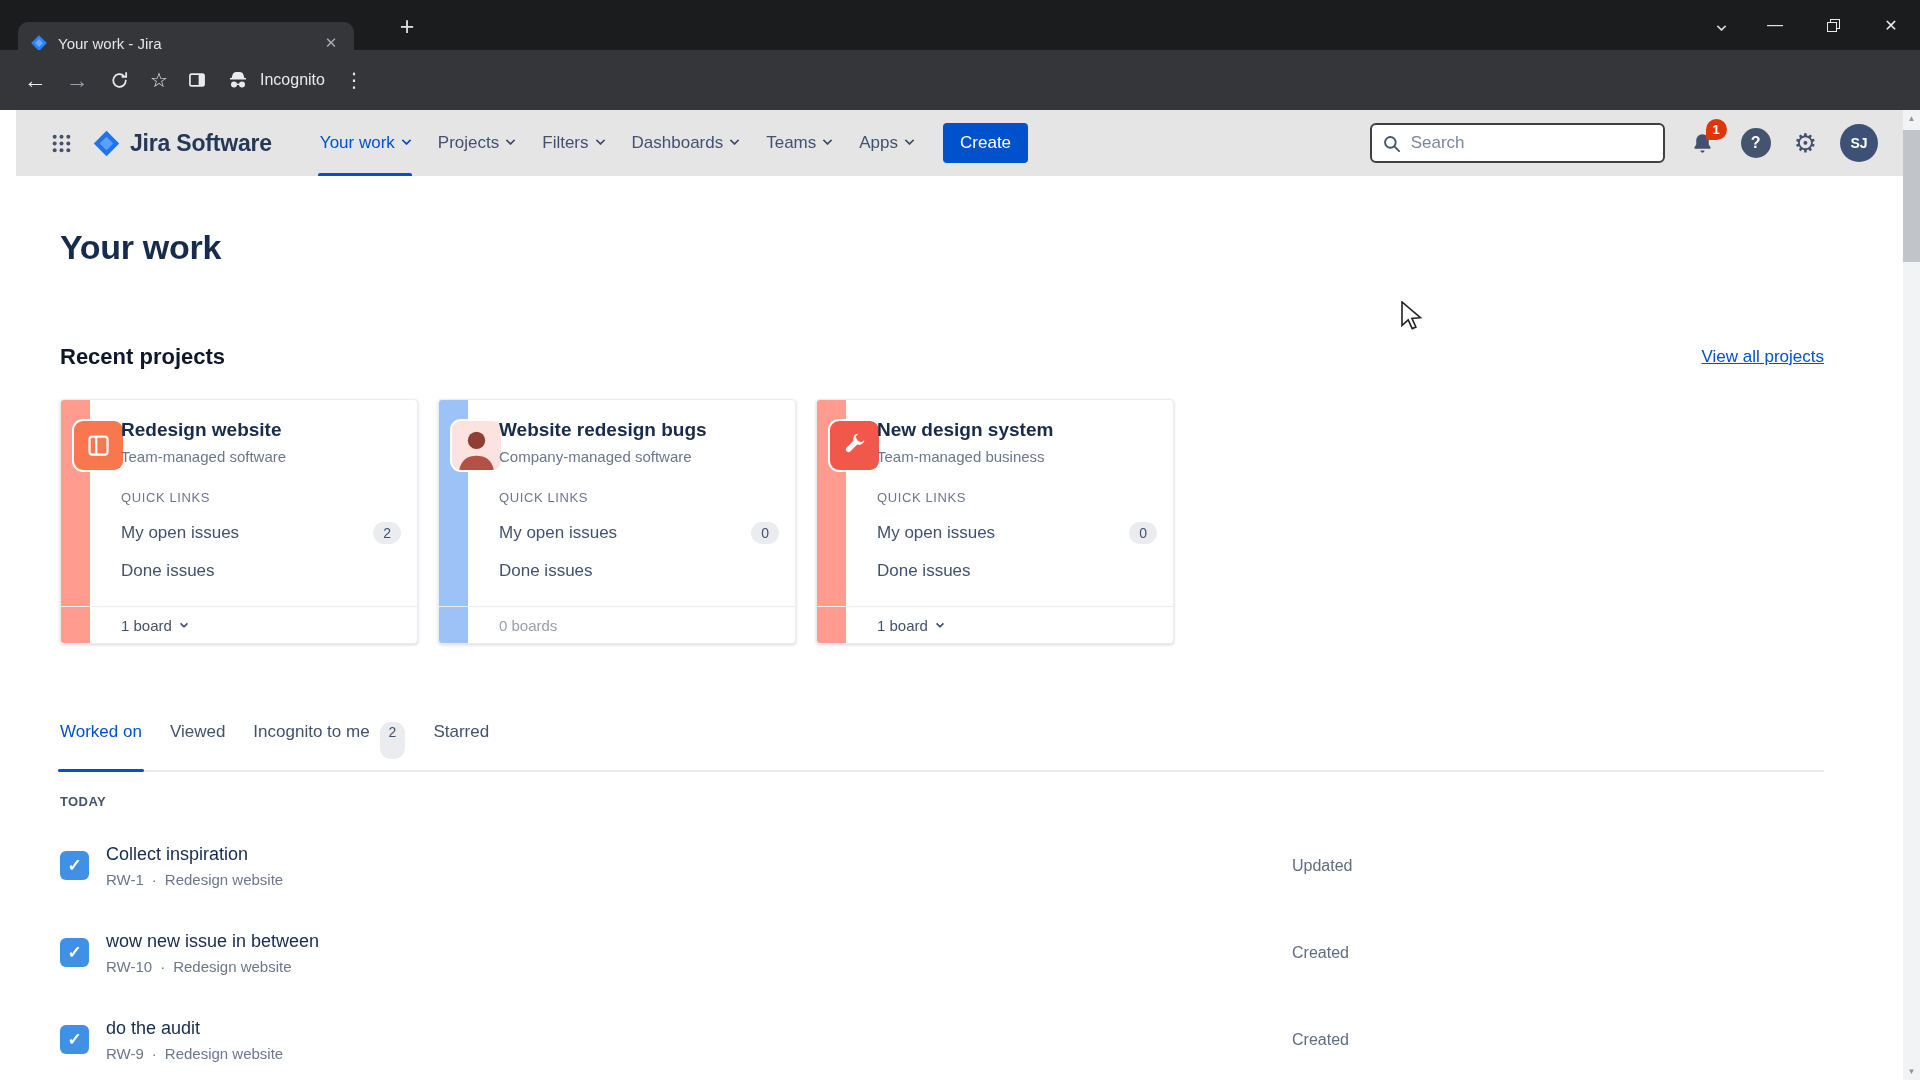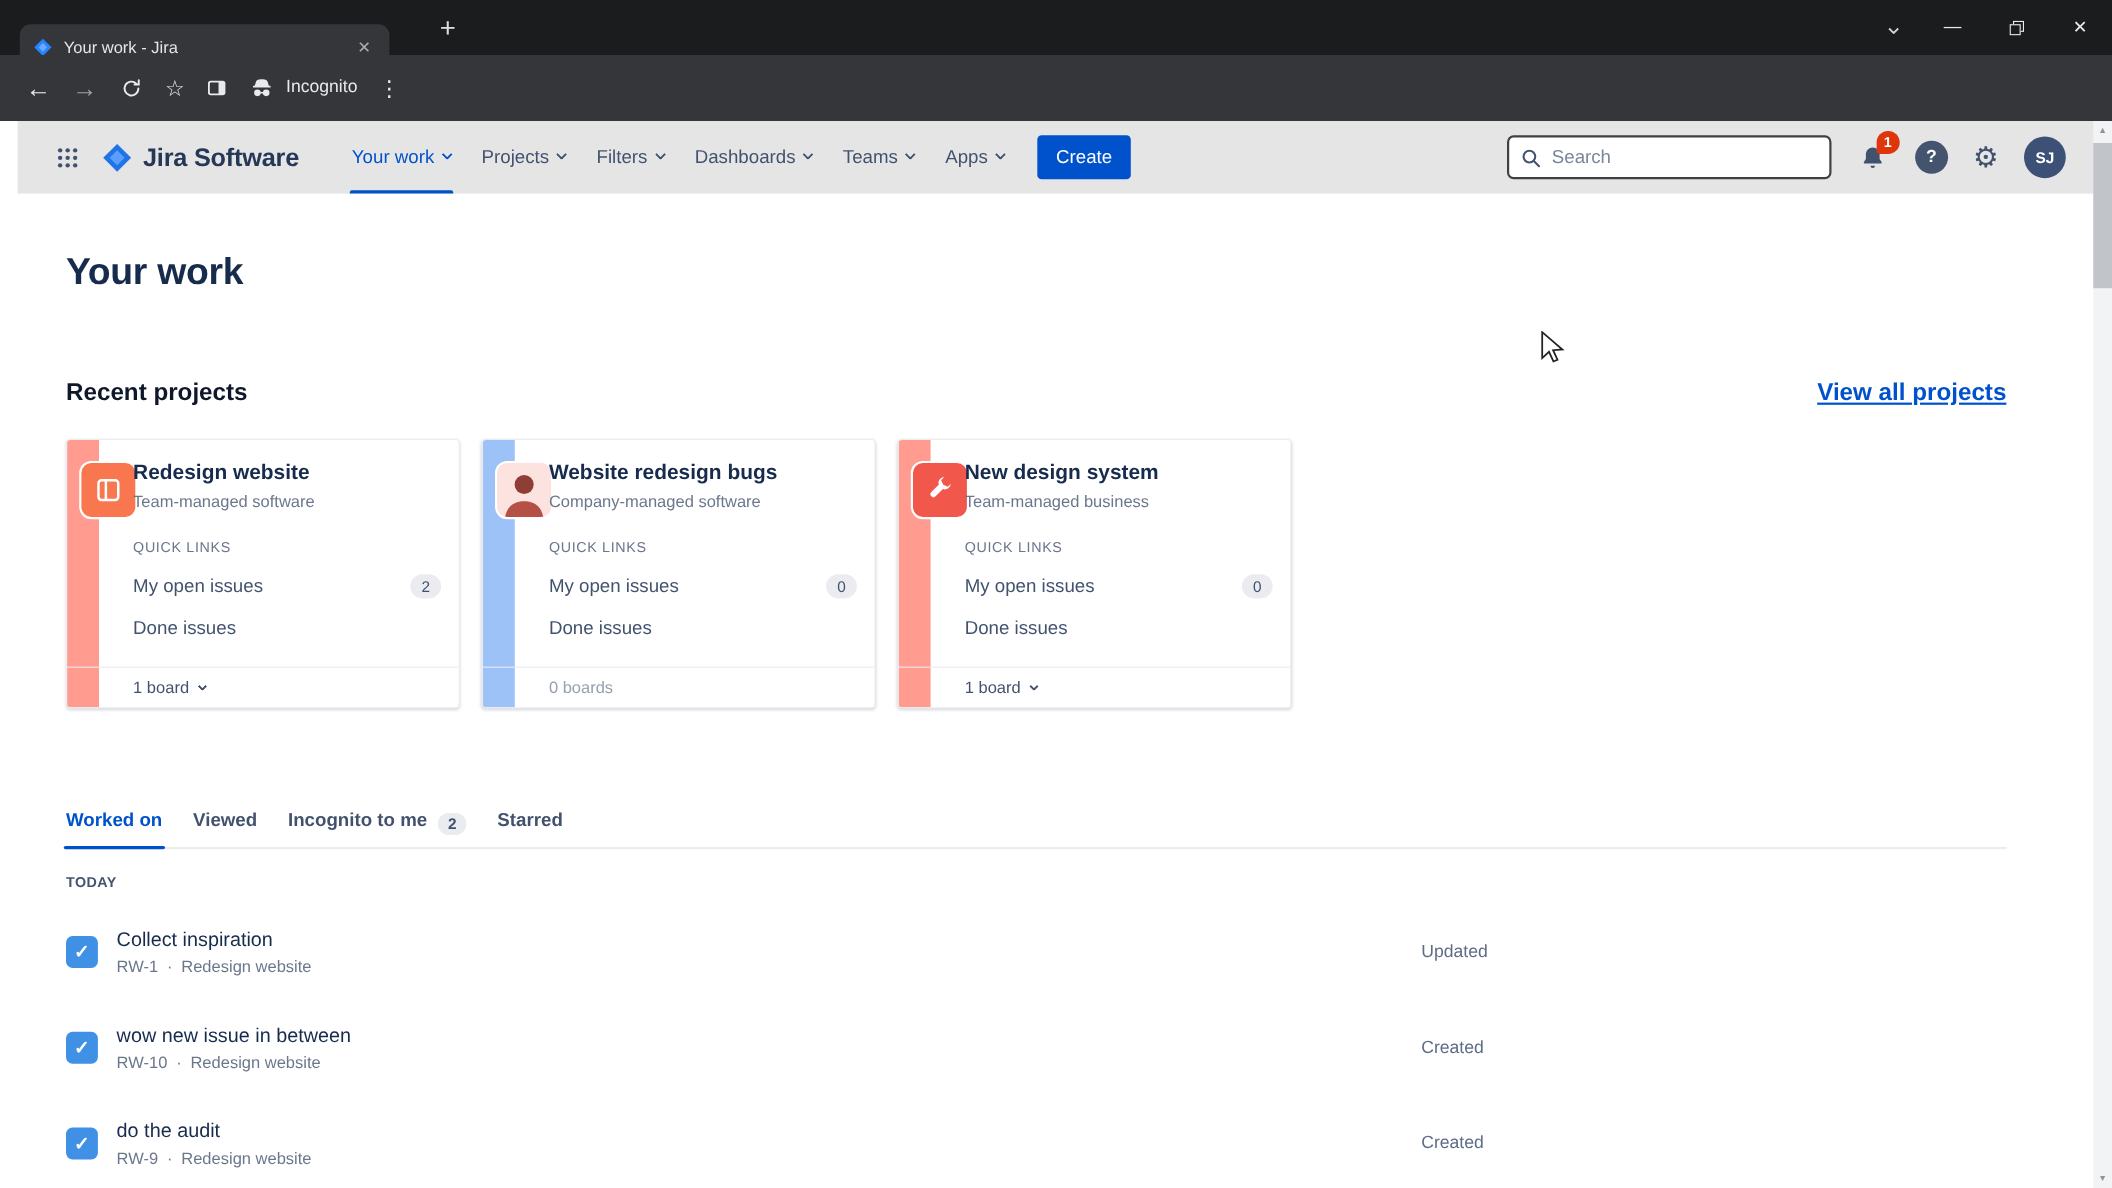--- a/index.html
+++ b/index.html
@@ -66,41 +66,41 @@
               display:flex; align-items:center; justify-content:center; cursor:pointer; }
   .gear-btn { font-size:26px; color:#42526E; cursor:pointer; line-height:1; }
   .avatar { width:38px; height:38px; border-radius:50%; background:#3D5176; color:#fff; font-size:14px; font-weight:bold;
             display:flex; align-items:center; justify-content:center; cursor:pointer; }
 
   
   .page-title { position:absolute; left:60px; top:228px; font-size:34px; font-weight:bold; color:#172B4D; letter-spacing:-.3px; }
 
   .recent-head { position:absolute; left:60px; top:344px; width:1764px; display:flex; justify-content:space-between; align-items:center; }
   .recent-title { font-size:22px; font-weight:bold; color:#0f172a; }
-  .view-all { font-size:22px; color:#0052CC; text-decoration:underline; cursor:pointer;font-weight:bold; }
+  .view-all { font-size:17px; color:#0052CC; text-decoration:underline; cursor:pointer; }
 
   .cards { position:absolute; left:60px; top:399px; display:flex; gap:20px; }
   .card { position:relative; width:358px; height:245px; background:#fff; border:1px solid #EBECF0; border-radius:4px;
           box-shadow:0 1px 3px rgba(9,30,66,.18); overflow:hidden; cursor:pointer; }
   .card-stripe { position:absolute; left:0; top:0; bottom:0; width:29px; }
   .card-icon { position:absolute; left:13px; top:21px; width:49px; height:49px; border-radius:9px; overflow:hidden;
                display:flex; align-items:center; justify-content:center; box-shadow:0 0 0 2px #fff; }
   .card-body { position:absolute; left:60px; top:19px; right:16px; }
   .card-name { font-size:19px; font-weight:bold; color:#172B4D; margin-bottom:7px; white-space:nowrap; }
   .card-type { font-size:15px; color:#6B778C; }
   .quick-links { margin-top:25px; font-size:13px; font-weight:normal; color:#6B778C; letter-spacing:.6px; }
   .link-row { display:flex; align-items:center; justify-content:space-between; margin-top:17px; font-size:17px; color:#42526E; cursor:pointer; }
   .count-pill { background:#EBECF0; border-radius:11px; padding:3px 10px; font-size:14px; color:#42526E; }
   .card-footer { position:absolute; left:0; right:0; bottom:0; height:37px; border-top:1px solid #EBECF0;
                  display:flex; align-items:center; padding-left:60px; font-size:15px; color:#42526E; cursor:pointer; }
   .card-footer .chev { width:6px; height:6px; margin-left:9px; margin-top:-3px; }
   .card-footer.disabled { color:#97A0AF; cursor:default; }
 
   .tabs-row { position:absolute; left:60px; top:722px; width:1764px; height:50px; display:flex; border-bottom:2px solid #EBECF0; }
-  .tab-item { display:flex; align-items:flex-end; padding:0 14px 14px; font-size:17px; color:#42526E; cursor:pointer;font-weight:bold; }
+  .tab-item { display:flex; padding:0 14px 14px; font-size:17px; color:#42526E; cursor:pointer; }
   .tab-item:first-child { padding-left:0; }
   .tab-label { position:relative; }
   .tab-item.active { color:#0052CC; }
   .tab-item.active .tab-label::after { content:""; position:absolute; left:-2px; right:-2px; bottom:-16px; height:3px; background:#0052CC; border-radius:2px; }
   .tab-badge { margin-left:10px; background:#EBECF0; border-radius:11px; padding:2px 9px; font-size:14px; color:#42526E; margin-bottom:-3px; }
 
   .today-label { position:absolute; left:60px; top:794px; font-size:13px; font-weight:bold; color:#44546F; letter-spacing:.4px; }
 
   .work-rows { position:absolute; left:60px; top:822px; width:1764px; }
   .work-row { position:relative; height:87px; display:flex; align-items:center; cursor:pointer; }

